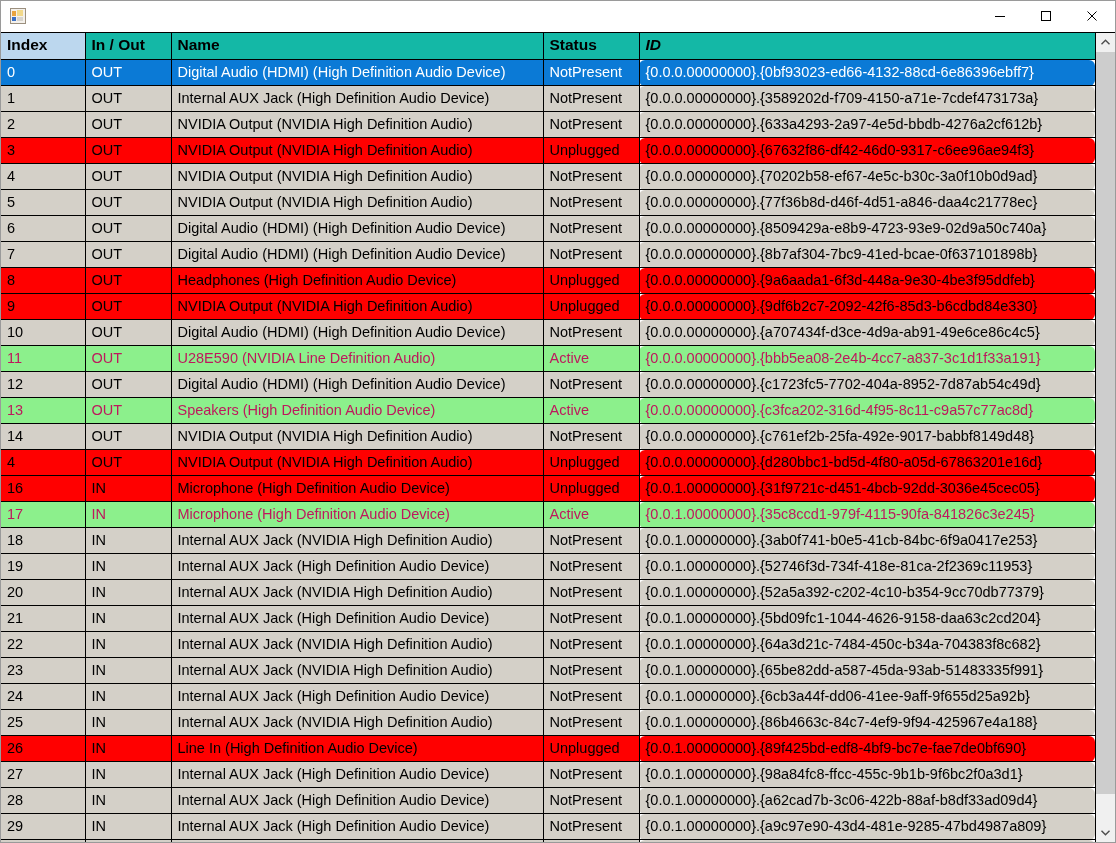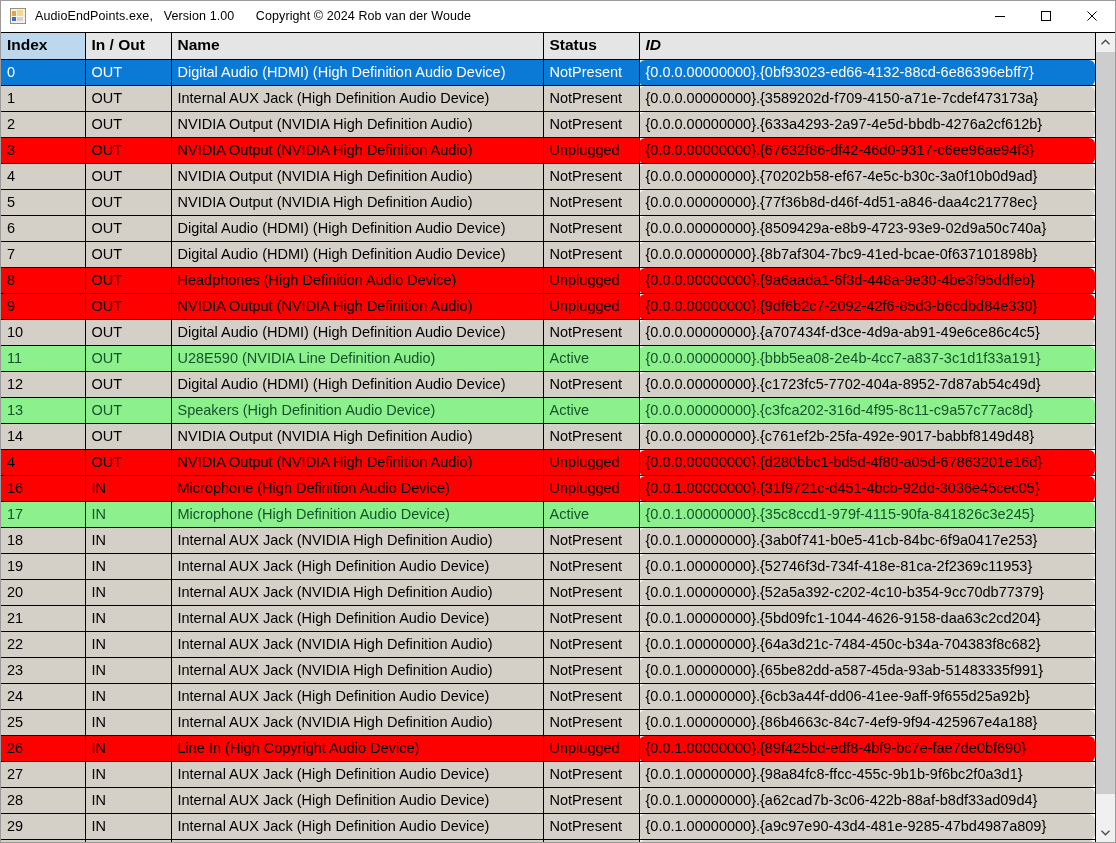--- a/index.html
+++ b/index.html
@@ -100,21 +100,21 @@
     width: 100%;
     font-size: 14.5px;
   }
   table.grid col.c-index  { width: 84px; }
   table.grid col.c-inout  { width: 86px; }
   table.grid col.c-name   { width: 372px; }
   table.grid col.c-status { width: 96px; }
   table.grid col.c-id     { width: auto; }
 
   table.grid th {
-    background: #e5e5e5;
+    background: #14b8a6;
     color: #000000;
     font-weight: bold;
     font-size: 15.5px;
     text-align: left;
     padding: 1px 0 3px 6px;
     height: 22px;
     border-right: 1px solid #000000;
     border-bottom: 1px solid #000000;
     white-space: nowrap;
     overflow: hidden;
@@ -129,21 +129,21 @@
     border-bottom: 1px solid #000000;
     white-space: nowrap;
     overflow: hidden;
     line-height: 20px;
   }
   table.grid td:last-child { border-right: none; border-radius: 6px; }
 
   tr.row-normal   td { background: #d4d0c8; color: #000000; }
   tr.row-selected td { background: #0b7ad6; color: #ffffff; }
   tr.row-unplugged td { background: #ff0000; color: #000000; }
-  tr.row-active   td { background: #8cf08c; color: #14532d; }
+  tr.row-active   td { background: #8cf08c; color: #be185d; }
 
   
   #vscroll {
     width: 19px;
     min-width: 19px;
     background: #f0f0f0;
     border-left: 1px solid #000000;
     display: flex;
     flex-direction: column;
     position: relative;
@@ -177,21 +177,20 @@
 <div id="app-window">
 
   <div id="titlebar">
     <div id="app-icon">
       <div class="ic-bg"></div>
       <div class="ic-a"></div>
       <div class="ic-b"></div>
       <div class="ic-c"></div>
       <div class="ic-d"></div>
     </div>
-    <div id="title-text">AudioEndPoints.exe,   Version 1.00      Copyright © 2024 Rob van der Woude</div>
 
     <div id="window-controls">
       <div class="winbtn">
         <svg width="12" height="12" viewBox="0 0 12 12" aria-hidden="true">
           <line x1="1" y1="6.5" x2="11" y2="6.5" stroke="#000" stroke-width="1"></line>
         </svg>
       </div>
       <div class="winbtn">
         <svg width="12" height="12" viewBox="0 0 12 12" aria-hidden="true">
           <rect x="1.5" y="1.5" width="9" height="9" fill="none" stroke="#000" stroke-width="1"></rect>
@@ -404,21 +403,21 @@
             <tr class="row-normal">
               <td>25</td>
               <td>IN</td>
               <td>Internal AUX Jack (NVIDIA High Definition Audio)</td>
               <td>NotPresent</td>
               <td>{0.0.1.00000000}.{86b4663c-84c7-4ef9-9f94-425967e4a188}</td>
             </tr>
             <tr class="row-unplugged">
               <td>26</td>
               <td>IN</td>
-              <td>Line In (High Copyright Audio Device)</td>
+              <td>Line In (High Definition Audio Device)</td>
               <td>Unplugged</td>
               <td>{0.0.1.00000000}.{89f425bd-edf8-4bf9-bc7e-fae7de0bf690}</td>
             </tr>
             <tr class="row-normal">
               <td>27</td>
               <td>IN</td>
               <td>Internal AUX Jack (High Definition Audio Device)</td>
               <td>NotPresent</td>
               <td>{0.0.1.00000000}.{98a84fc8-ffcc-455c-9b1b-9f6bc2f0a3d1}</td>
             </tr>

